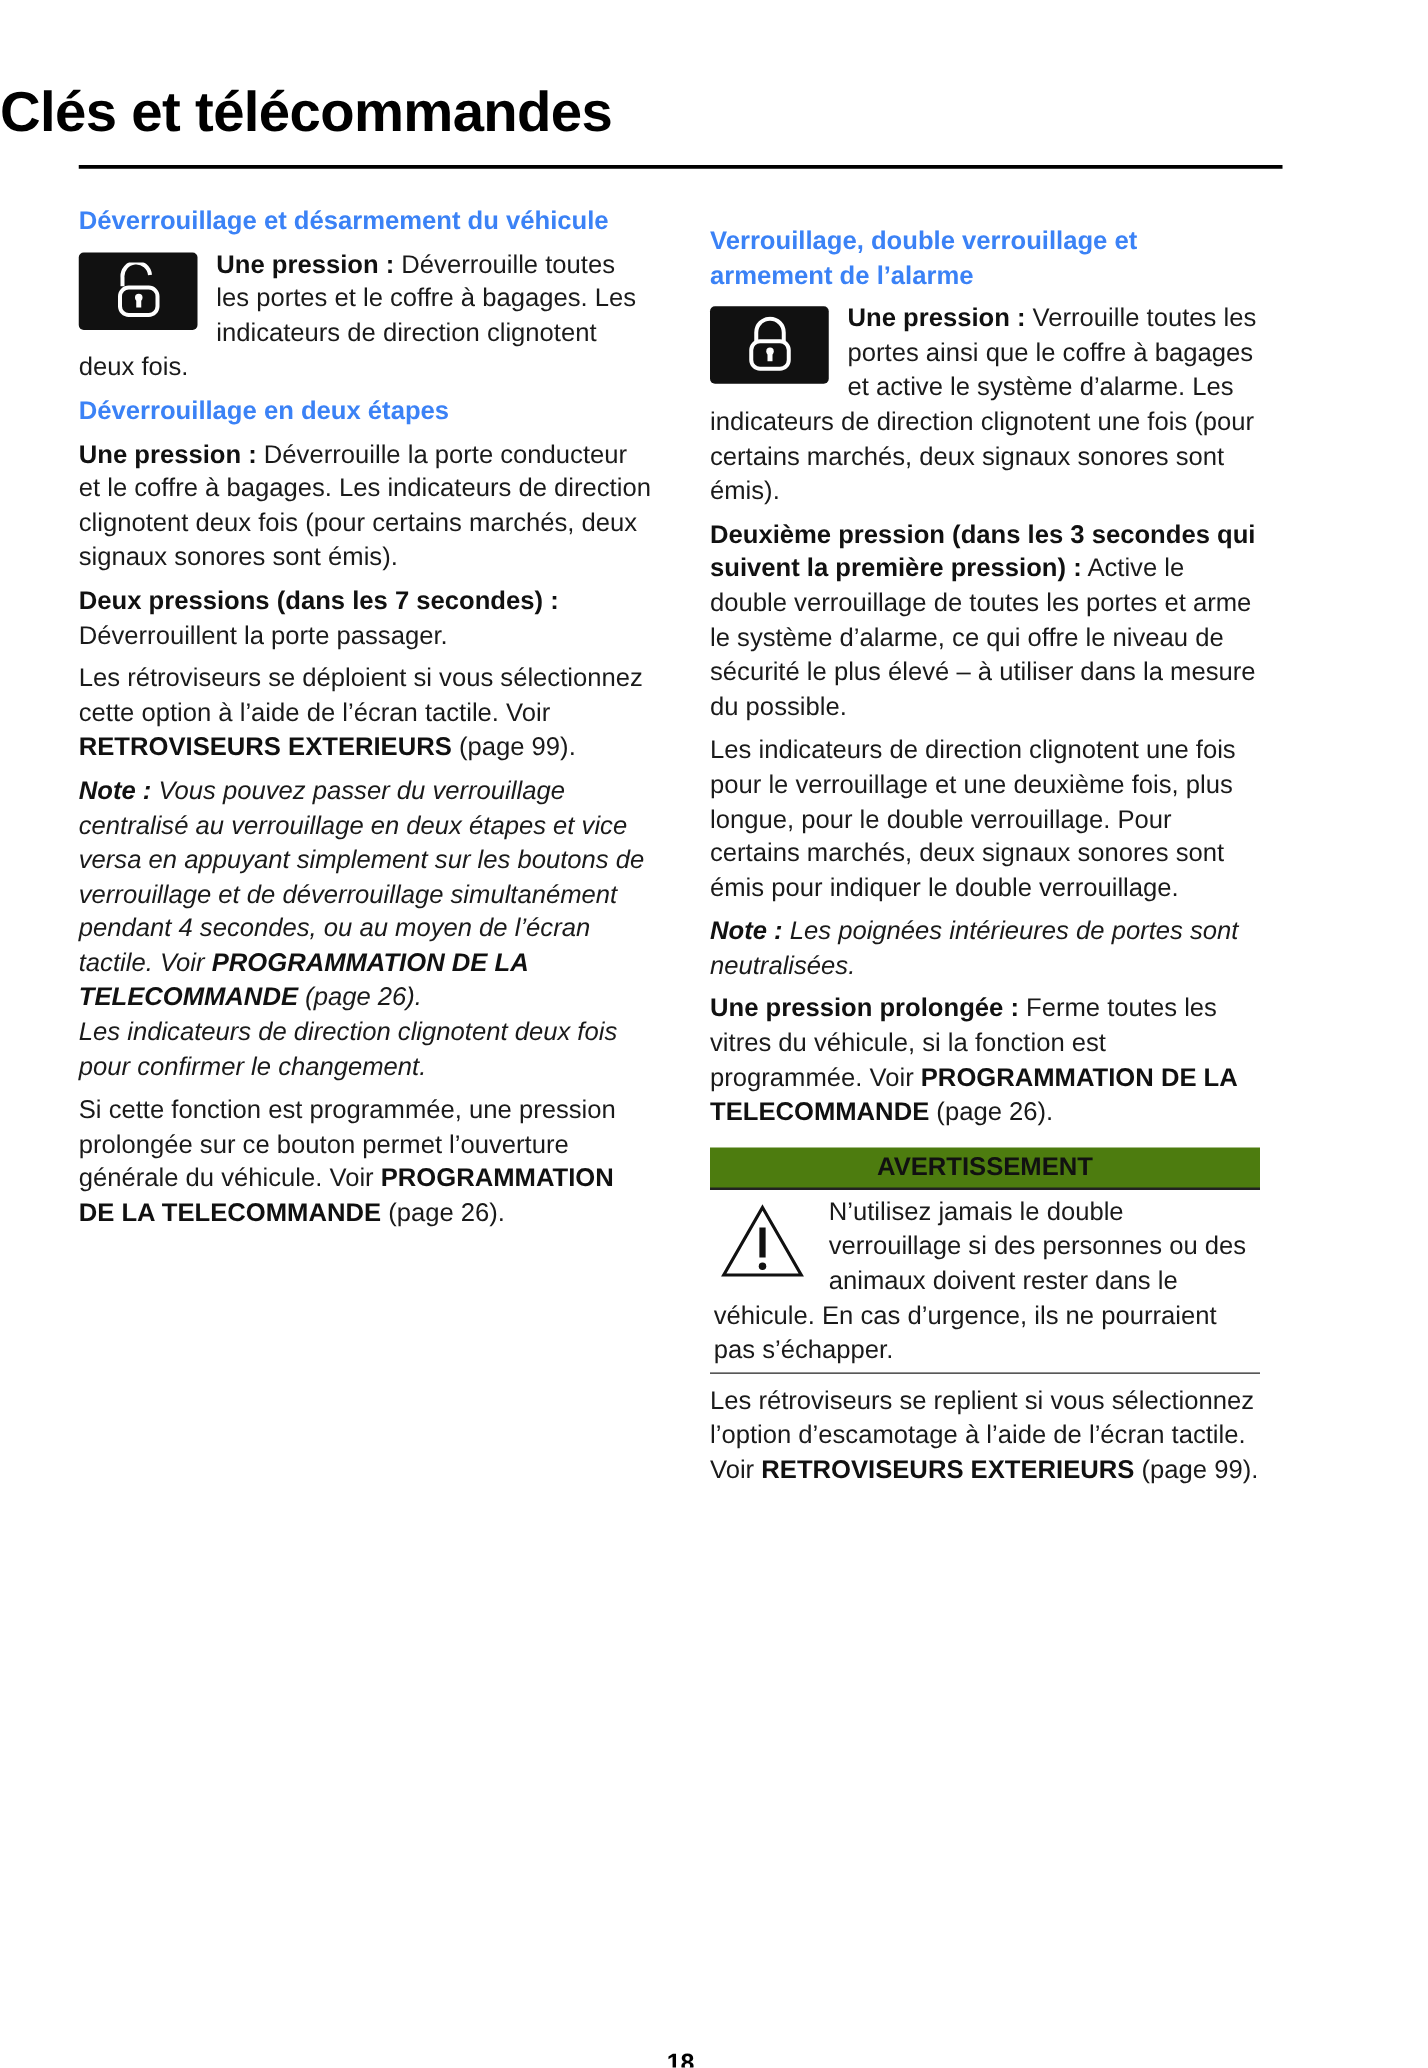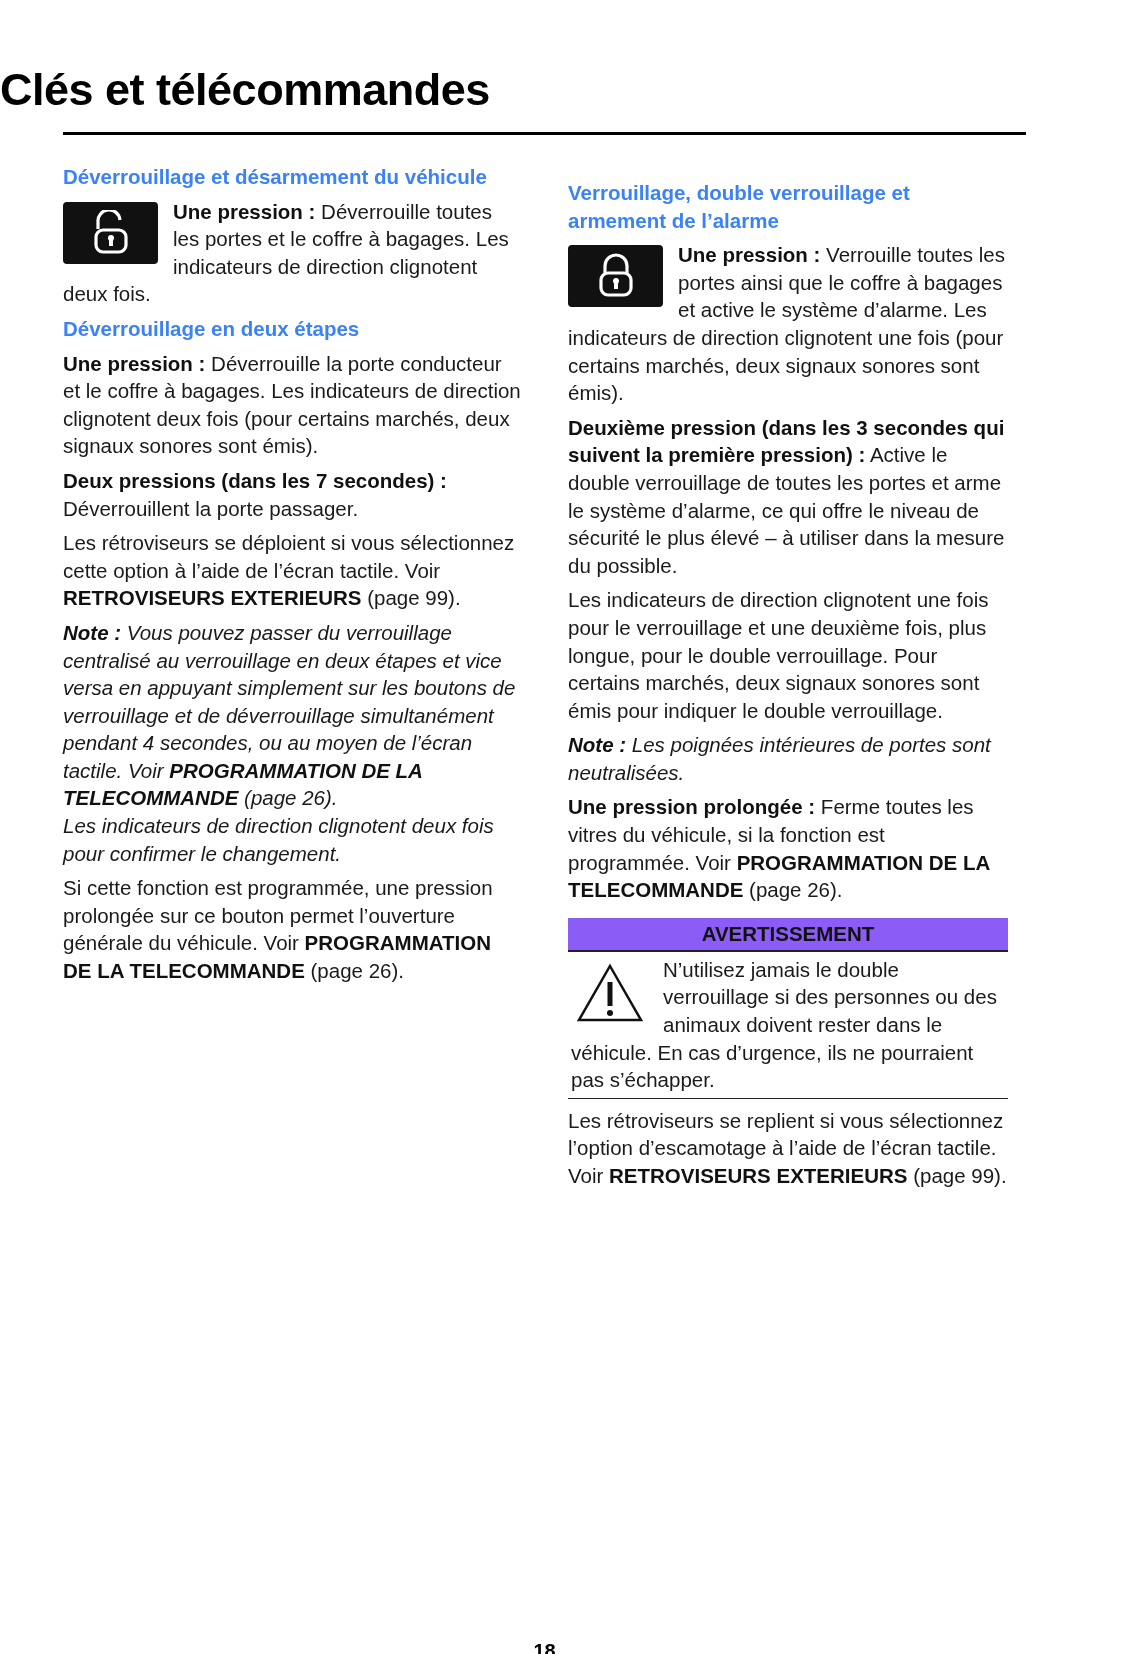--- a/index.html
+++ b/index.html
@@ -11,21 +11,21 @@
   .col { position:absolute; top:163px; width:458px; font-size:20.5px; line-height:27.6px; }
   .col.left { left:63px; }
   .col.right { left:568px; width:440px;margin-top:16px; }
   .h { font-weight:bold; margin:0 0 7px 0; color:#3b82f6; }
   p { margin:0 0 7px 0; }
   b { font-weight:bold; color:#111; }
   .note { font-style:italic; }
   .iconbox { float:left; width:95px; height:62px; background:#111; border-radius:4px;
              margin:4px 15px 2px 0; display:flex; align-items:center; justify-content:center; }
   .warn { margin:14px 0 8px 0; border-bottom:1.5px solid #222; }
-  .warn-head { background:#8b5cf6; border-bottom:2px solid #222; text-align:center;
+  .warn-head { background:#4d7c0f; border-bottom:2px solid #222; text-align:center;
                font-weight:bold; font-size:20.5px; line-height:32px; color:#111; }
   .warn-body { padding:4px 0 4px 3px; }
   .warn-icon { float:left; width:70px; height:62px; margin:6px 18px 0 4px; }
   .pagenum { position:absolute; left:0; width:1089px; top:1640px; text-align:center;
              font-weight:bold; font-size:20px; color:#000; }
 </style>
 </head>
 <body>
 
 <div class="title">Clés et télécommandes</div>

